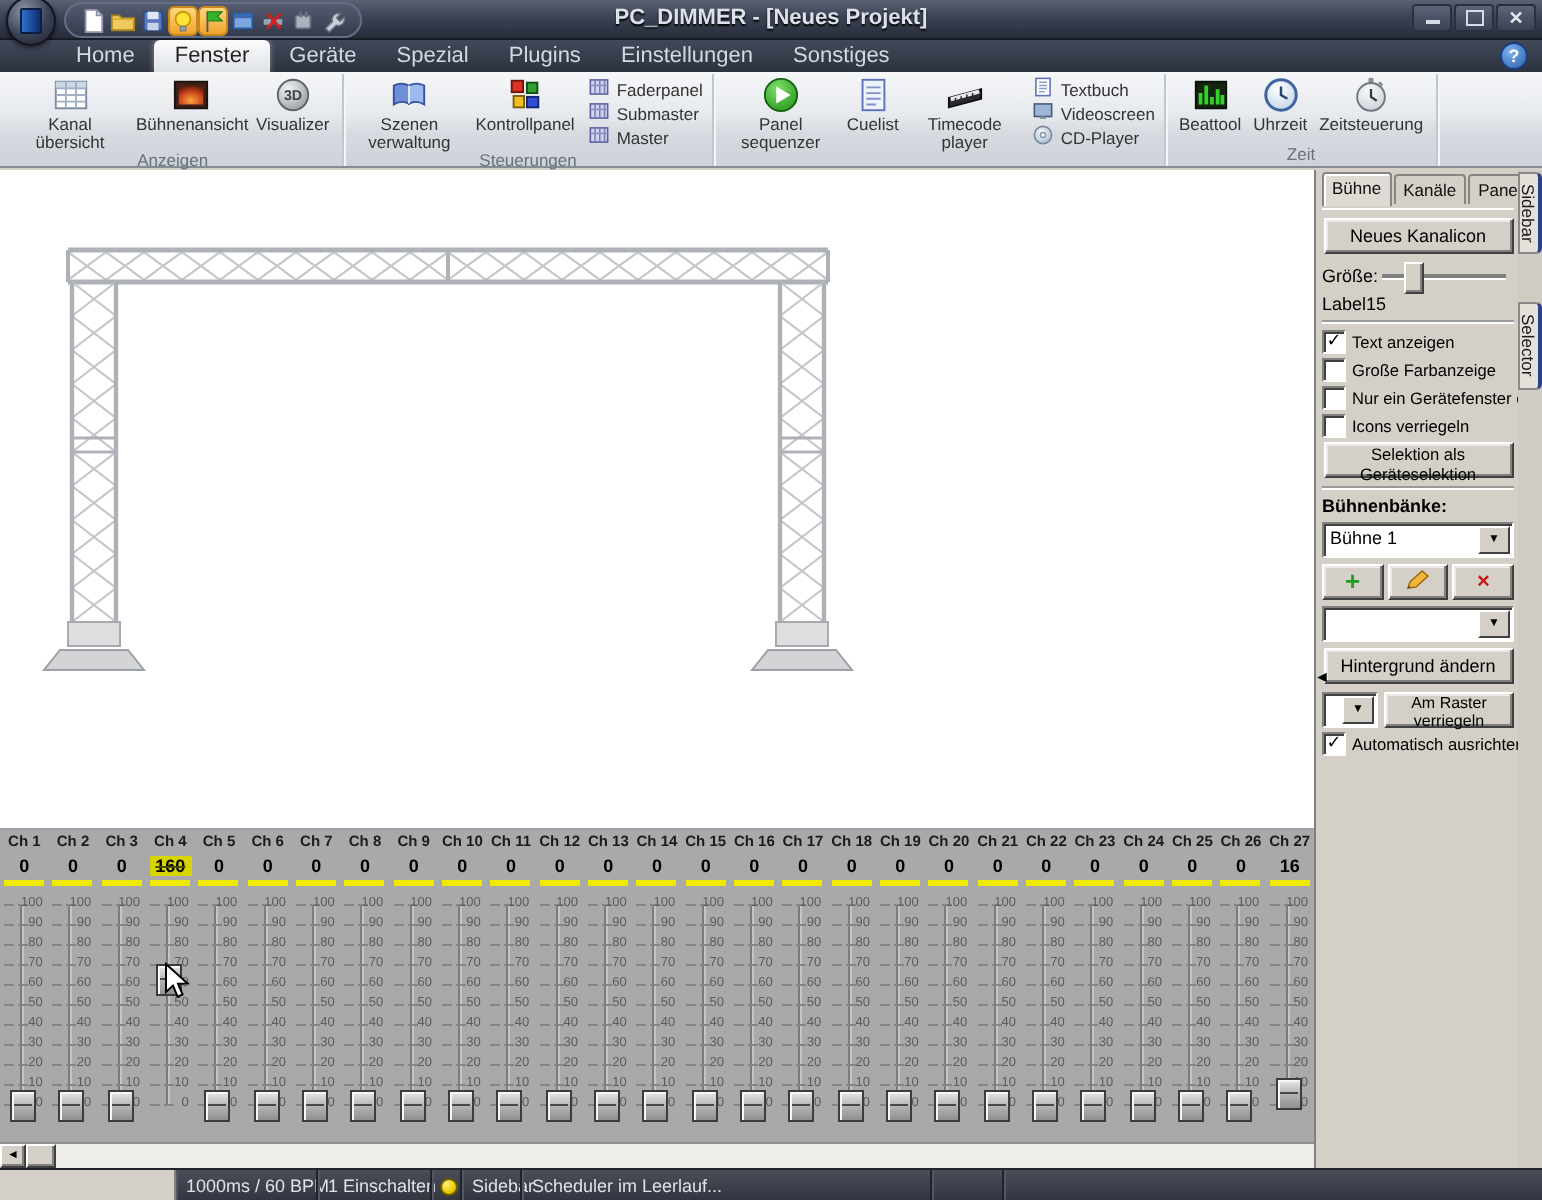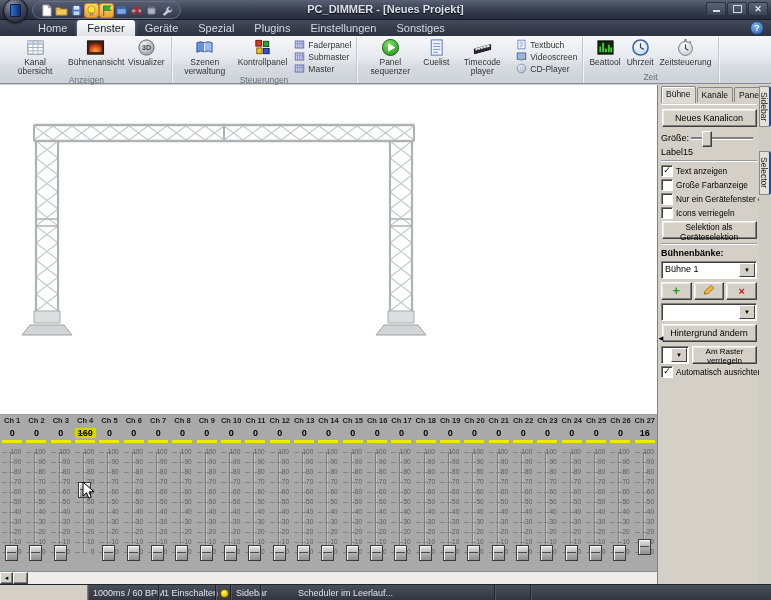--- a/index.html
+++ b/index.html
@@ -2357,21 +2357,21 @@
     </div>
     <div class="sseg" style="width: 57px;">
       <span class="stext">1 Einschalten</span>
     </div>
     <div class="sseg" style="width: 15px;">
       <span class="dot"></span>
     </div>
     <div class="sseg" style="width: 30px;">
       <span class="stext">Sidebar</span>
     </div>
-    <div class="sseg" style="width: 234px; padding-left: 32px;">
+    <div class="sseg" style="width: 205px;">
       <span class="stext">Scheduler im Leerlauf...</span>
     </div>
     <div class="sseg" style="width: 36px;"></div>
     <div class="sseg" style="flex: 1 1 0%;"></div>
   </div>
 
 <svg class="cursor" width="13" height="19" viewBox="0 0 13 19">
   <path d="M1 1 L1 15 L4.5 11.8 L6.8 17.3 L9.3 16.2 L7 10.9 L11.8 10.7 Z" fill="#fff" stroke="#000" stroke-width="1"></path>
 </svg>
 

